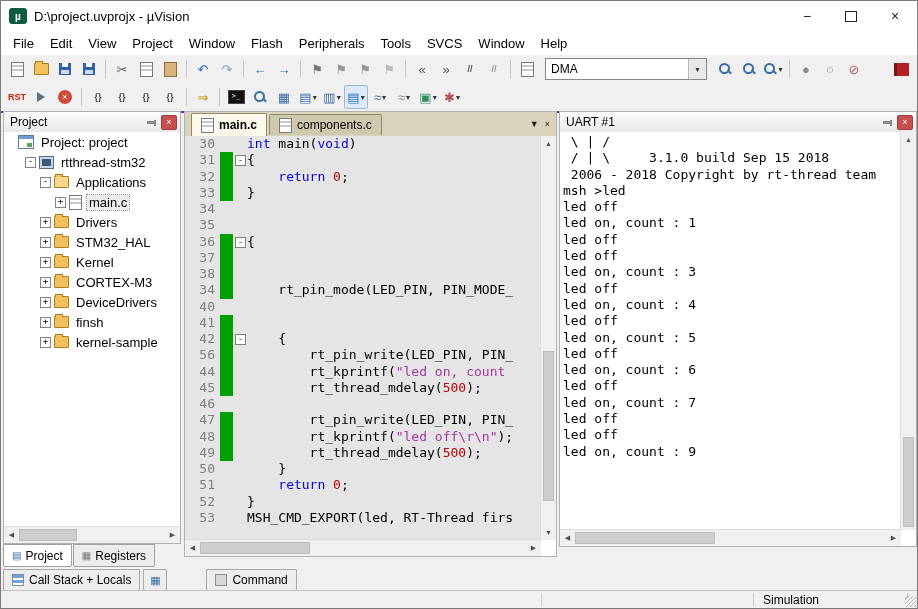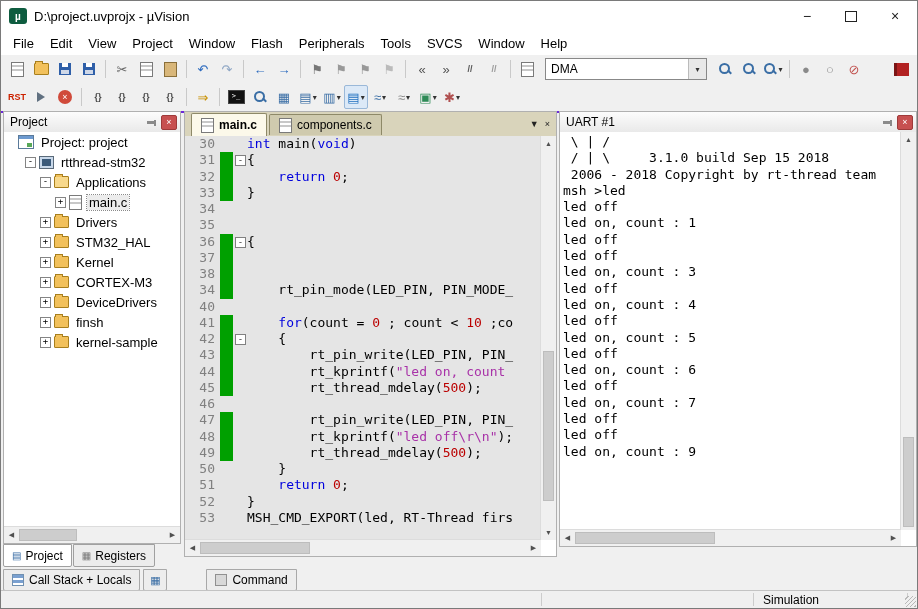--- a/index.html
+++ b/index.html
@@ -419,23 +419,23 @@
         <div class="crow"><span class="ln">31</span><span class="cov on"></span><span class="foldcol"><span class="foldbox">-</span></span><span class="ctext"><span class="p">{</span></span></div>
         <div class="crow"><span class="ln">32</span><span class="cov on"></span><span class="foldcol"></span><span class="ctext"><span class="p">    </span><span class="k">return</span><span class="p"> </span><span class="n">0</span><span class="p">;</span></span></div>
         <div class="crow"><span class="ln">33</span><span class="cov on"></span><span class="foldcol"></span><span class="ctext"><span class="p">}</span></span></div>
         <div class="crow"><span class="ln">34</span><span class="cov"></span><span class="foldcol"></span><span class="ctext"></span></div>
         <div class="crow"><span class="ln">35</span><span class="cov"></span><span class="foldcol"></span></div>
         <div class="crow"><span class="ln">36</span><span class="cov on"></span><span class="foldcol"><span class="foldbox">-</span></span><span class="ctext"><span class="p">{</span></span></div>
         <div class="crow"><span class="ln">37</span><span class="cov on"></span><span class="foldcol"></span></div>
         <div class="crow"><span class="ln">38</span><span class="cov on"></span><span class="foldcol"></span><span class="ctext"></span></div>
         <div class="crow"><span class="ln">34</span><span class="cov on"></span><span class="foldcol"></span><span class="ctext"><span class="p">    rt_pin_mode(LED_PIN, PIN_MODE_</span></span></div>
         <div class="crow"><span class="ln">40</span><span class="cov"></span><span class="foldcol"></span><span class="ctext"></span></div>
-        <div class="crow"><span class="ln">41</span><span class="cov on"></span><span class="foldcol"></span><span class="ctext"><span class="p">    </span><span class="k">for</span><span class="p">(count = </span><span class="n">0</span><span class="p"> ; count &lt; </span><span class="n">10</span><span class="p"> ;co</span></span></div>
+        <div class="crow"><span class="ln">41</span><span class="cov on"></span><span class="foldcol"></span></div>
         <div class="crow"><span class="ln">42</span><span class="cov on"></span><span class="foldcol"><span class="foldbox">-</span></span><span class="ctext"><span class="p">    {</span></span></div>
-        <div class="crow"><span class="ln">43</span><span class="cov on"></span><span class="foldcol"></span><span class="ctext"><span class="p">        rt_pin_write(LED_PIN, PIN_</span></span></div>
+        <div class="crow"><span class="ln">56</span><span class="cov on"></span><span class="foldcol"></span><span class="ctext"><span class="p">        rt_pin_write(LED_PIN, PIN_</span></span></div>
         <div class="crow"><span class="ln">44</span><span class="cov on"></span><span class="foldcol"></span><span class="ctext"><span class="p">        rt_kprintf(</span><span class="s">"led on, count</span></span></div>
         <div class="crow"><span class="ln">45</span><span class="cov on"></span><span class="foldcol"></span><span class="ctext"><span class="p">        rt_thread_mdelay(</span><span class="n">500</span><span class="p">);</span></span></div>
         <div class="crow"><span class="ln">46</span><span class="cov"></span><span class="foldcol"></span><span class="ctext"></span></div>
         <div class="crow"><span class="ln">47</span><span class="cov on"></span><span class="foldcol"></span><span class="ctext"><span class="p">        rt_pin_write(LED_PIN, PIN_</span></span></div>
         <div class="crow"><span class="ln">48</span><span class="cov on"></span><span class="foldcol"></span><span class="ctext"><span class="p">        rt_kprintf(</span><span class="s">"led off\r\n"</span><span class="p">);</span></span></div>
         <div class="crow"><span class="ln">49</span><span class="cov on"></span><span class="foldcol"></span><span class="ctext"><span class="p">        rt_thread_mdelay(</span><span class="n">500</span><span class="p">);</span></span></div>
         <div class="crow"><span class="ln">50</span><span class="cov"></span><span class="foldcol"></span><span class="ctext"><span class="p">    }</span></span></div>
         <div class="crow"><span class="ln">51</span><span class="cov"></span><span class="foldcol"></span><span class="ctext"><span class="p">    </span><span class="k">return</span><span class="p"> </span><span class="n">0</span><span class="p">;</span></span></div>
         <div class="crow"><span class="ln">52</span><span class="cov"></span><span class="foldcol"></span><span class="ctext"><span class="p">}</span></span></div>
         <div class="crow"><span class="ln">53</span><span class="cov"></span><span class="foldcol"></span><span class="ctext"><span class="p">MSH_CMD_EXPORT(led, RT-Thread firs</span></span></div>

